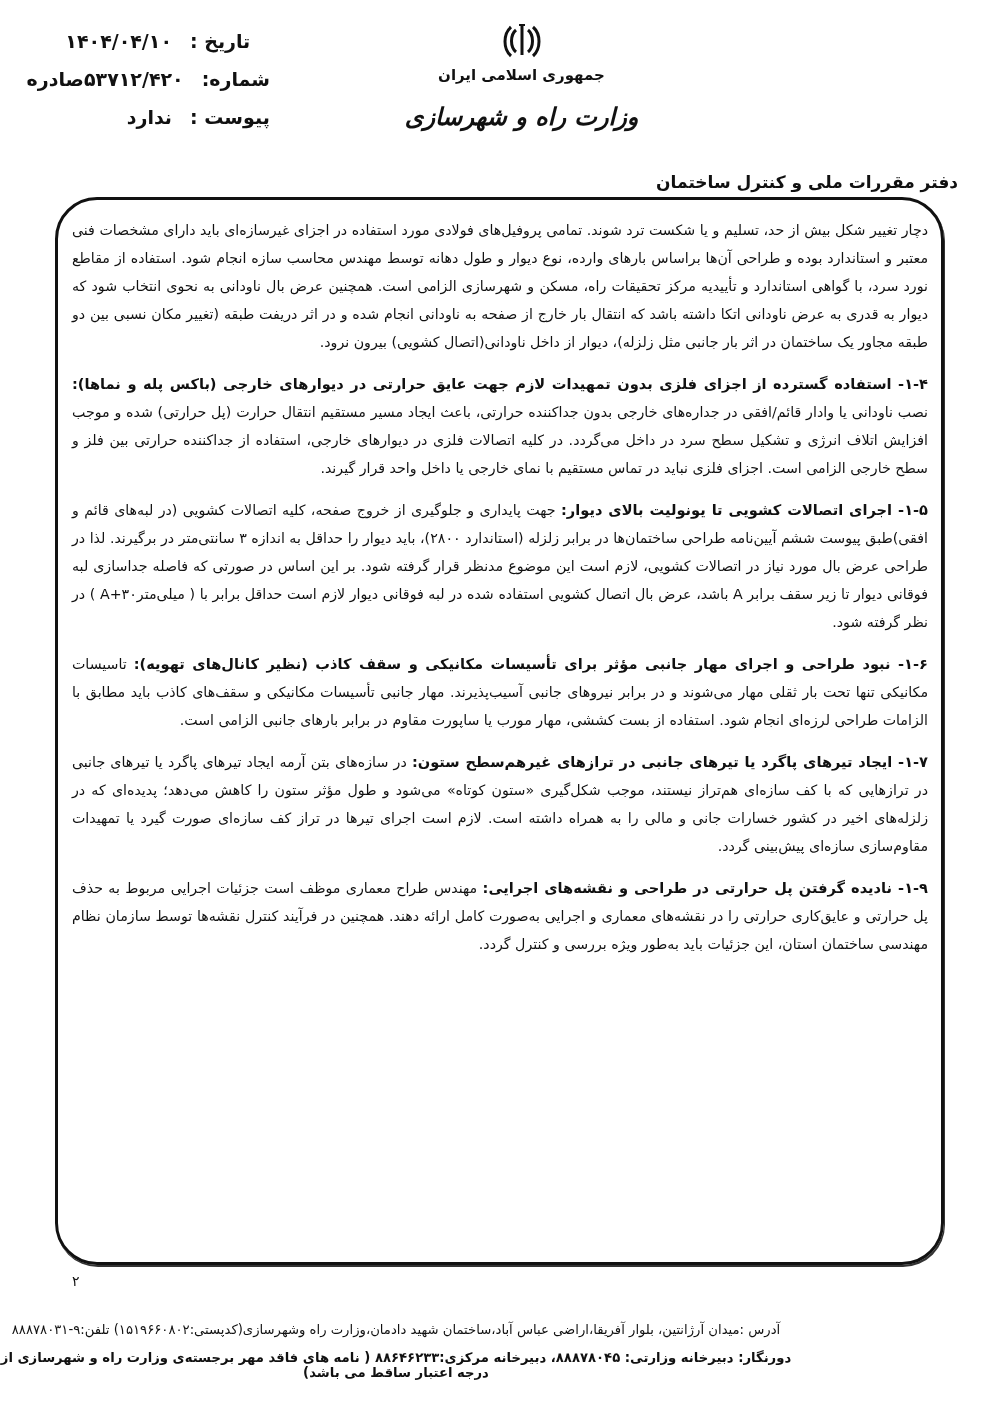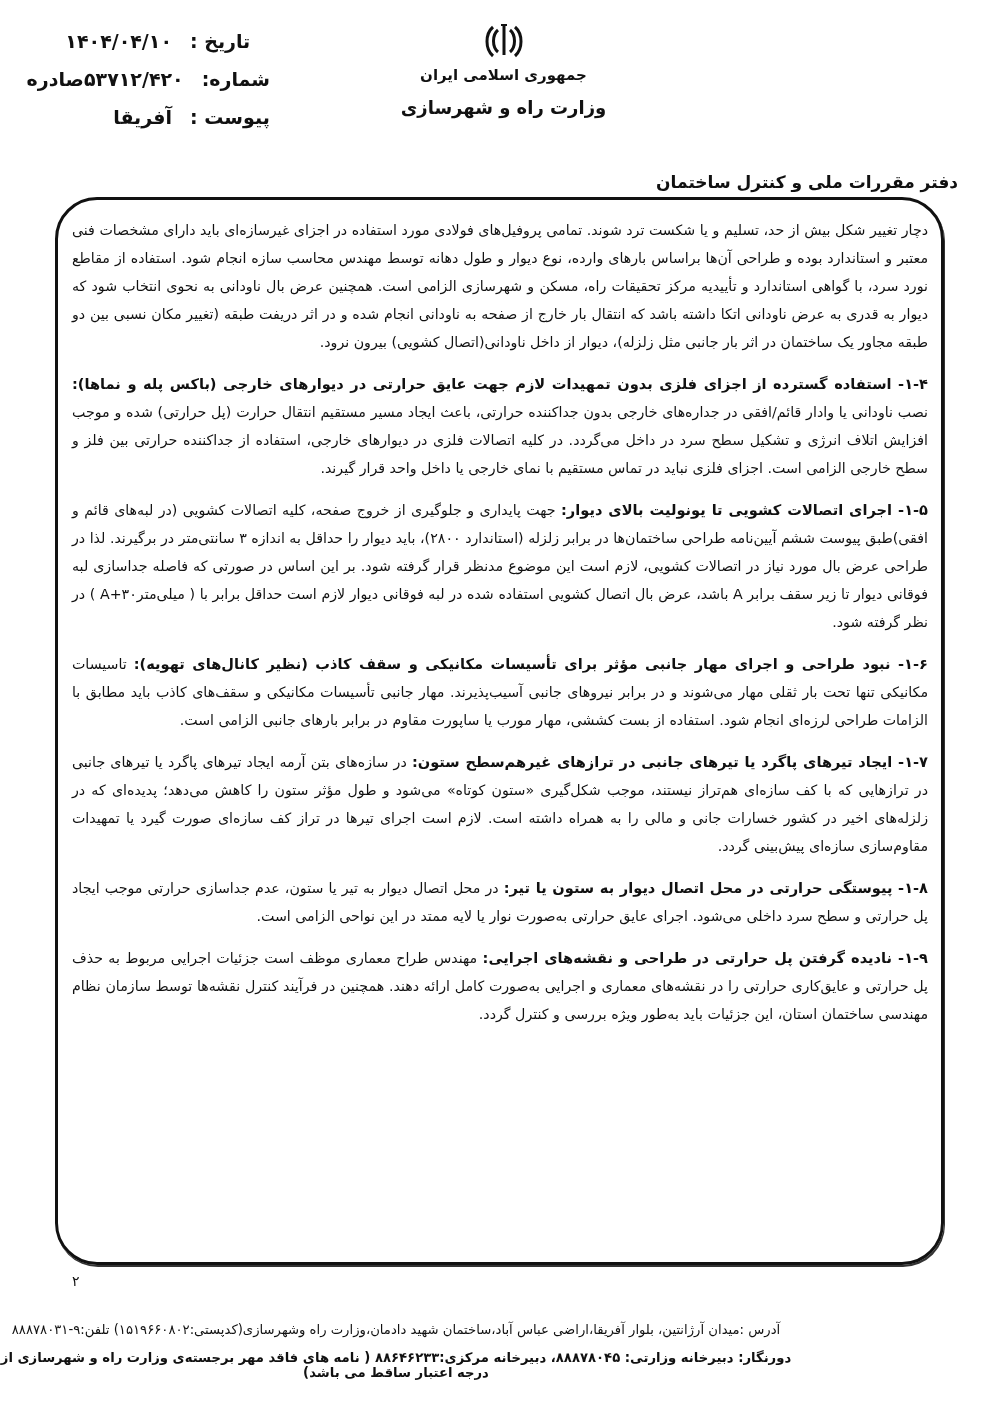--- a/index.html
+++ b/index.html
@@ -36,42 +36,43 @@
       white-space: nowrap;
     }
     .meta-value {
       font-size: 19px;
       padding-right: 18px;
       white-space: nowrap;
       font-weight: bold;
     }
     .header-center {
       position: absolute;
-      left: 376px;
+      left: 394px;
       top: 22px;
       width: 255px;
       text-align: center;
     }
     .emblem {
       width: 40px;
       height: 38px;
       margin: 0 auto 4px auto;
       display: block;
     }
     .country {
       font-weight: bold;
       font-size: 15px;
       margin-top: 0;
       line-height: 22px;
     }
     .ministry {
       font-weight: bold;
-      font-size: 18px;
+      font-size: 24px;
       line-height: 40px;
-      margin-top: 2px;
+      margin-top: 11px;
+      font-style: italic;
     }
     .office-title {
       position: absolute;
       right: 42px;
       top: 148px;
       font-weight: bold;
       font-size: 17px;
       margin-top: 24px;
     }
     .frame {
@@ -128,21 +129,21 @@
   <div class="meta-row">
     <span class="meta-label">تاریخ :</span>
     <span class="meta-value">۱۴۰۴/۰۴/۱۰</span>
   </div>
   <div class="meta-row">
     <span class="meta-label">شماره:</span>
     <span class="meta-value">۵۳۷۱۲/۴۲۰صادره</span>
   </div>
   <div class="meta-row">
     <span class="meta-label">پیوست :</span>
-    <span class="meta-value">آفریقا</span>
+    <span class="meta-value">ندارد</span>
   </div>
 </div>
 
 <div class="header-center">
   <svg class="emblem" viewBox="0 0 40 38">
     <path d="M20 3 L20 33" stroke="#111" stroke-width="3" fill="none"></path>
     <path d="M14 8 C8 13 8 25 14 30" stroke="#111" stroke-width="3" fill="none"></path>
     <path d="M26 8 C32 13 32 25 26 30" stroke="#111" stroke-width="3" fill="none"></path>
     <path d="M9 5 C1 12 1 27 9 34" stroke="#111" stroke-width="3" fill="none"></path>
     <path d="M31 5 C39 12 39 27 31 34" stroke="#111" stroke-width="3" fill="none"></path>
@@ -160,21 +161,20 @@
   <p class="para">دچار تغییر شکل بیش از حد، تسلیم و یا شکست ترد شوند. تمامی پروفیل‌های فولادی مورد استفاده در اجزای غیرسازه‌ای باید دارای مشخصات فنی معتبر و استاندارد بوده و طراحی آن‌ها براساس بارهای وارده، نوع دیوار و طول دهانه توسط مهندس محاسب سازه انجام شود. استفاده از مقاطع نورد سرد، با گواهی استاندارد و تأییدیه مرکز تحقیقات راه، مسکن و شهرسازی الزامی است. همچنین عرض بال ناودانی به نحوی انتخاب شود که دیوار به قدری به عرض ناودانی اتکا داشته باشد که انتقال بار خارج از صفحه به ناودانی انجام شده و در اثر دریفت طبقه (تغییر مکان نسبی بین دو طبقه مجاور یک ساختمان در اثر بار جانبی مثل زلزله)، دیوار از داخل ناودانی(اتصال کشویی) بیرون نرود.</p>
 
   <p class="para"><span class="para-title">۱-۴- استفاده گسترده از اجزای فلزی بدون تمهیدات لازم جهت عایق حرارتی در دیوارهای خارجی (باکس پله و نماها):</span><span> نصب ناودانی یا وادار قائم/افقی در جداره‌های خارجی بدون جداکننده حرارتی، باعث ایجاد مسیر مستقیم انتقال حرارت (پل حرارتی) شده و موجب افزایش اتلاف انرژی و تشکیل سطح سرد در داخل می‌گردد. در کلیه اتصالات فلزی در دیوارهای خارجی، استفاده از جداکننده حرارتی بین فلز و سطح خارجی الزامی است. اجزای فلزی نباید در تماس مستقیم با نمای خارجی یا داخل واحد قرار گیرند.</span></p>
 
   <p class="para"><span class="para-title">۱-۵- اجرای اتصالات کشویی تا یونولیت بالای دیوار:</span><span> جهت پایداری و جلوگیری از خروج صفحه، کلیه اتصالات کشویی (در لبه‌های قائم و افقی)طبق پیوست ششم آیین‌نامه طراحی ساختمان‌ها در برابر زلزله (استاندارد ۲۸۰۰)، باید دیوار را حداقل به اندازه ۳ سانتی‌متر در برگیرند. لذا در طراحی عرض بال مورد نیاز در اتصالات کشویی، لازم است این موضوع مدنظر قرار گرفته شود. بر این اساس در صورتی که فاصله جداسازی لبه فوقانی دیوار تا زیر سقف برابر A باشد، عرض بال اتصال کشویی استفاده شده در لبه فوقانی دیوار لازم است حداقل برابر با ( میلی‌متر۳۰+A ) در نظر گرفته شود.</span></p>
 
   <p class="para"><span class="para-title">۱-۶- نبود طراحی و اجرای مهار جانبی مؤثر برای تأسیسات مکانیکی و سقف کاذب  (نظیر کانال‌های تهویه):</span><span> تاسیسات مکانیکی تنها تحت بار ثقلی مهار می‌شوند و در برابر نیروهای جانبی آسیب‌پذیرند. مهار جانبی تأسیسات مکانیکی و سقف‌های کاذب باید مطابق با الزامات طراحی لرزه‌ای انجام شود. استفاده از بست کششی، مهار مورب یا ساپورت مقاوم در برابر بارهای جانبی الزامی است.</span></p>
 
   <p class="para"><span class="para-title">۱-۷- ایجاد تیرهای پاگرد یا تیرهای جانبی در ترازهای غیرهم‌سطح ستون:</span><span> در سازه‌های بتن آرمه ایجاد تیرهای پاگرد یا تیرهای جانبی در ترازهایی که با کف سازه‌ای هم‌تراز نیستند، موجب شکل‌گیری «ستون کوتاه» می‌شود و طول مؤثر ستون را کاهش می‌دهد؛ پدیده‌ای که در زلزله‌های اخیر در کشور خسارات جانی و مالی را به همراه داشته است. لازم است اجرای تیرها در تراز کف سازه‌ای صورت گیرد یا تمهیدات مقاوم‌سازی سازه‌ای پیش‌بینی گردد.</span></p>
 
-  <p class="para"><span class="para-title">۱-۸- پیوستگی حرارتی در محل اتصال دیوار به ستون یا تیر:</span><span> در محل اتصال دیوار به تیر یا ستون، عدم جداسازی حرارتی موجب ایجاد پل حرارتی و سطح سرد داخلی می‌شود. اجرای عایق حرارتی به‌صورت نوار یا لایه ممتد در این نواحی الزامی است.</span></p>
 
   <p class="para"><span class="para-title">۱-۹-  نادیده گرفتن پل حرارتی در طراحی و نقشه‌های اجرایی:</span><span> مهندس طراح معماری موظف است جزئیات اجرایی مربوط به حذف پل حرارتی و عایق‌کاری حرارتی را در نقشه‌های معماری و اجرایی به‌صورت کامل ارائه دهند. همچنین در فرآیند کنترل نقشه‌ها توسط سازمان نظام مهندسی ساختمان استان، این جزئیات باید به‌طور ویژه بررسی و کنترل گردد.</span></p>
 </div>
 
 <div class="page-num">۲</div>
 
 <div class="footer addr">آدرس :میدان آرژانتین، بلوار آفریقا،اراضی عباس آباد،ساختمان شهید دادمان،وزارت راه وشهرسازی(کدپستی:۱۵۱۹۶۶۰۸۰۲) تلفن:۹-۸۸۸۷۸۰۳۱</div>
 <div class="footer fax">دورنگار: دبیرخانه وزارتی: ۸۸۸۷۸۰۴۵، دبیرخانه مرکزی:۸۸۶۴۶۲۳۳ ( نامه های فاقد مهر برجسته‌ی وزارت راه و شهرسازی از درجه اعتبار ساقط می باشد)</div>
 
 </body></html>

